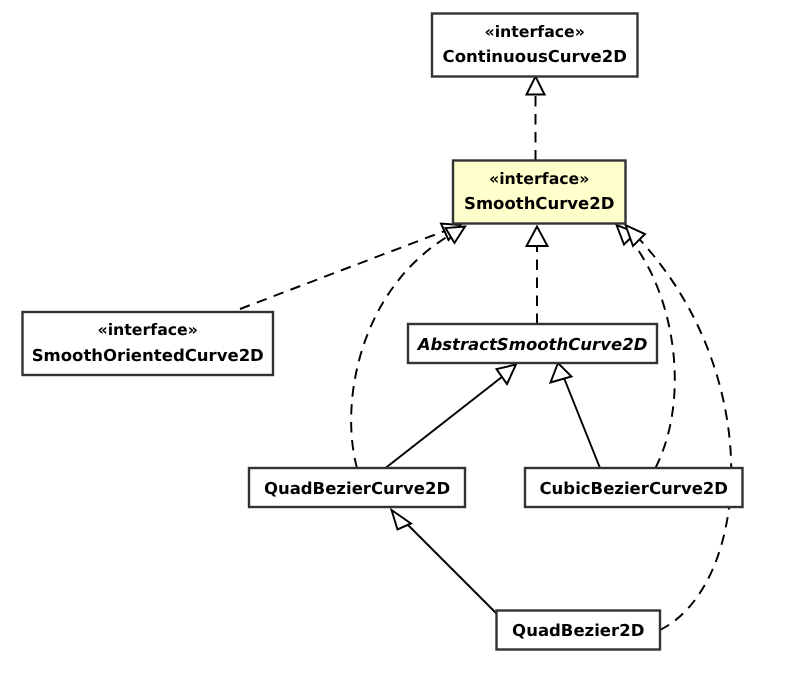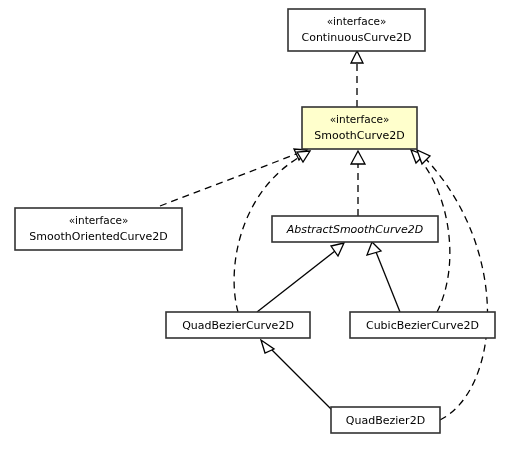--- a/index.html
+++ b/index.html
@@ -10,20 +10,21 @@
   body {
     width: 523px;
     height: 451px;
     font-family: "DejaVu Sans", sans-serif;
     overflow: hidden;
   }
   #diagram-root {
     position: relative;
     width: 523px;
     height: 451px;
+    font-weight: bold;
   }
   svg#uml-canvas {
     display: block;
     width: 523px;
     height: 451px;
   }
   .node-box {
     fill: #ffffff;
     stroke: #333333;
     stroke-width: 1.6;

